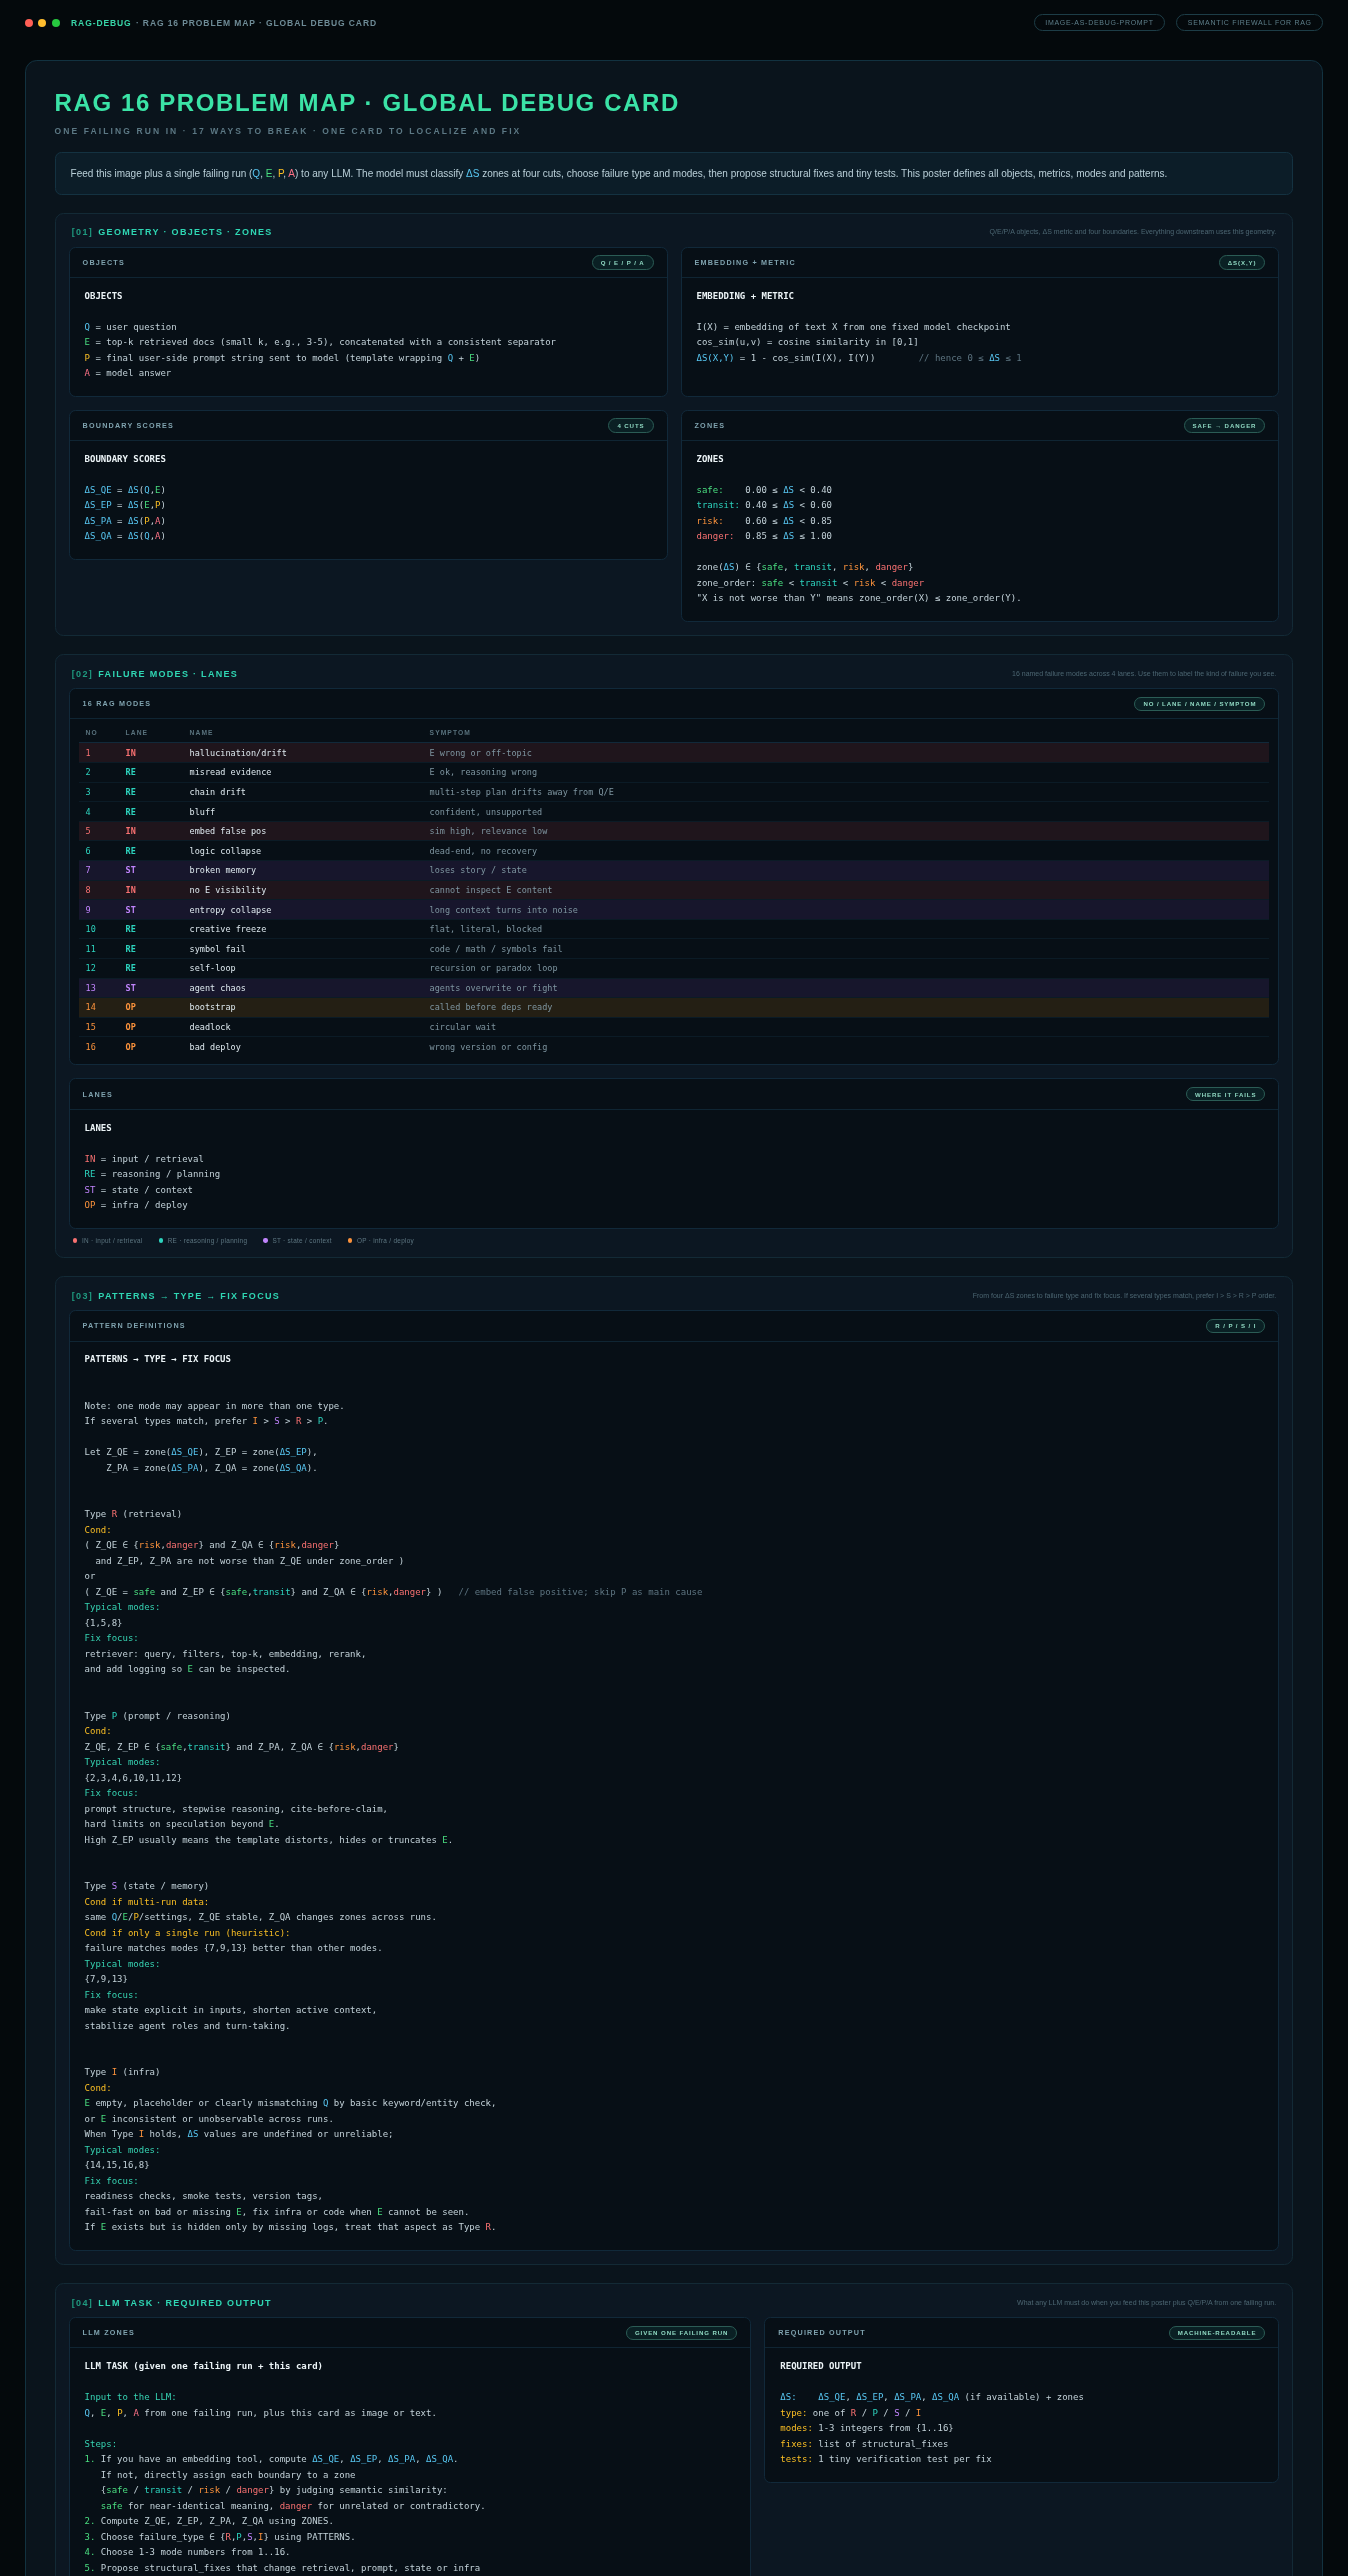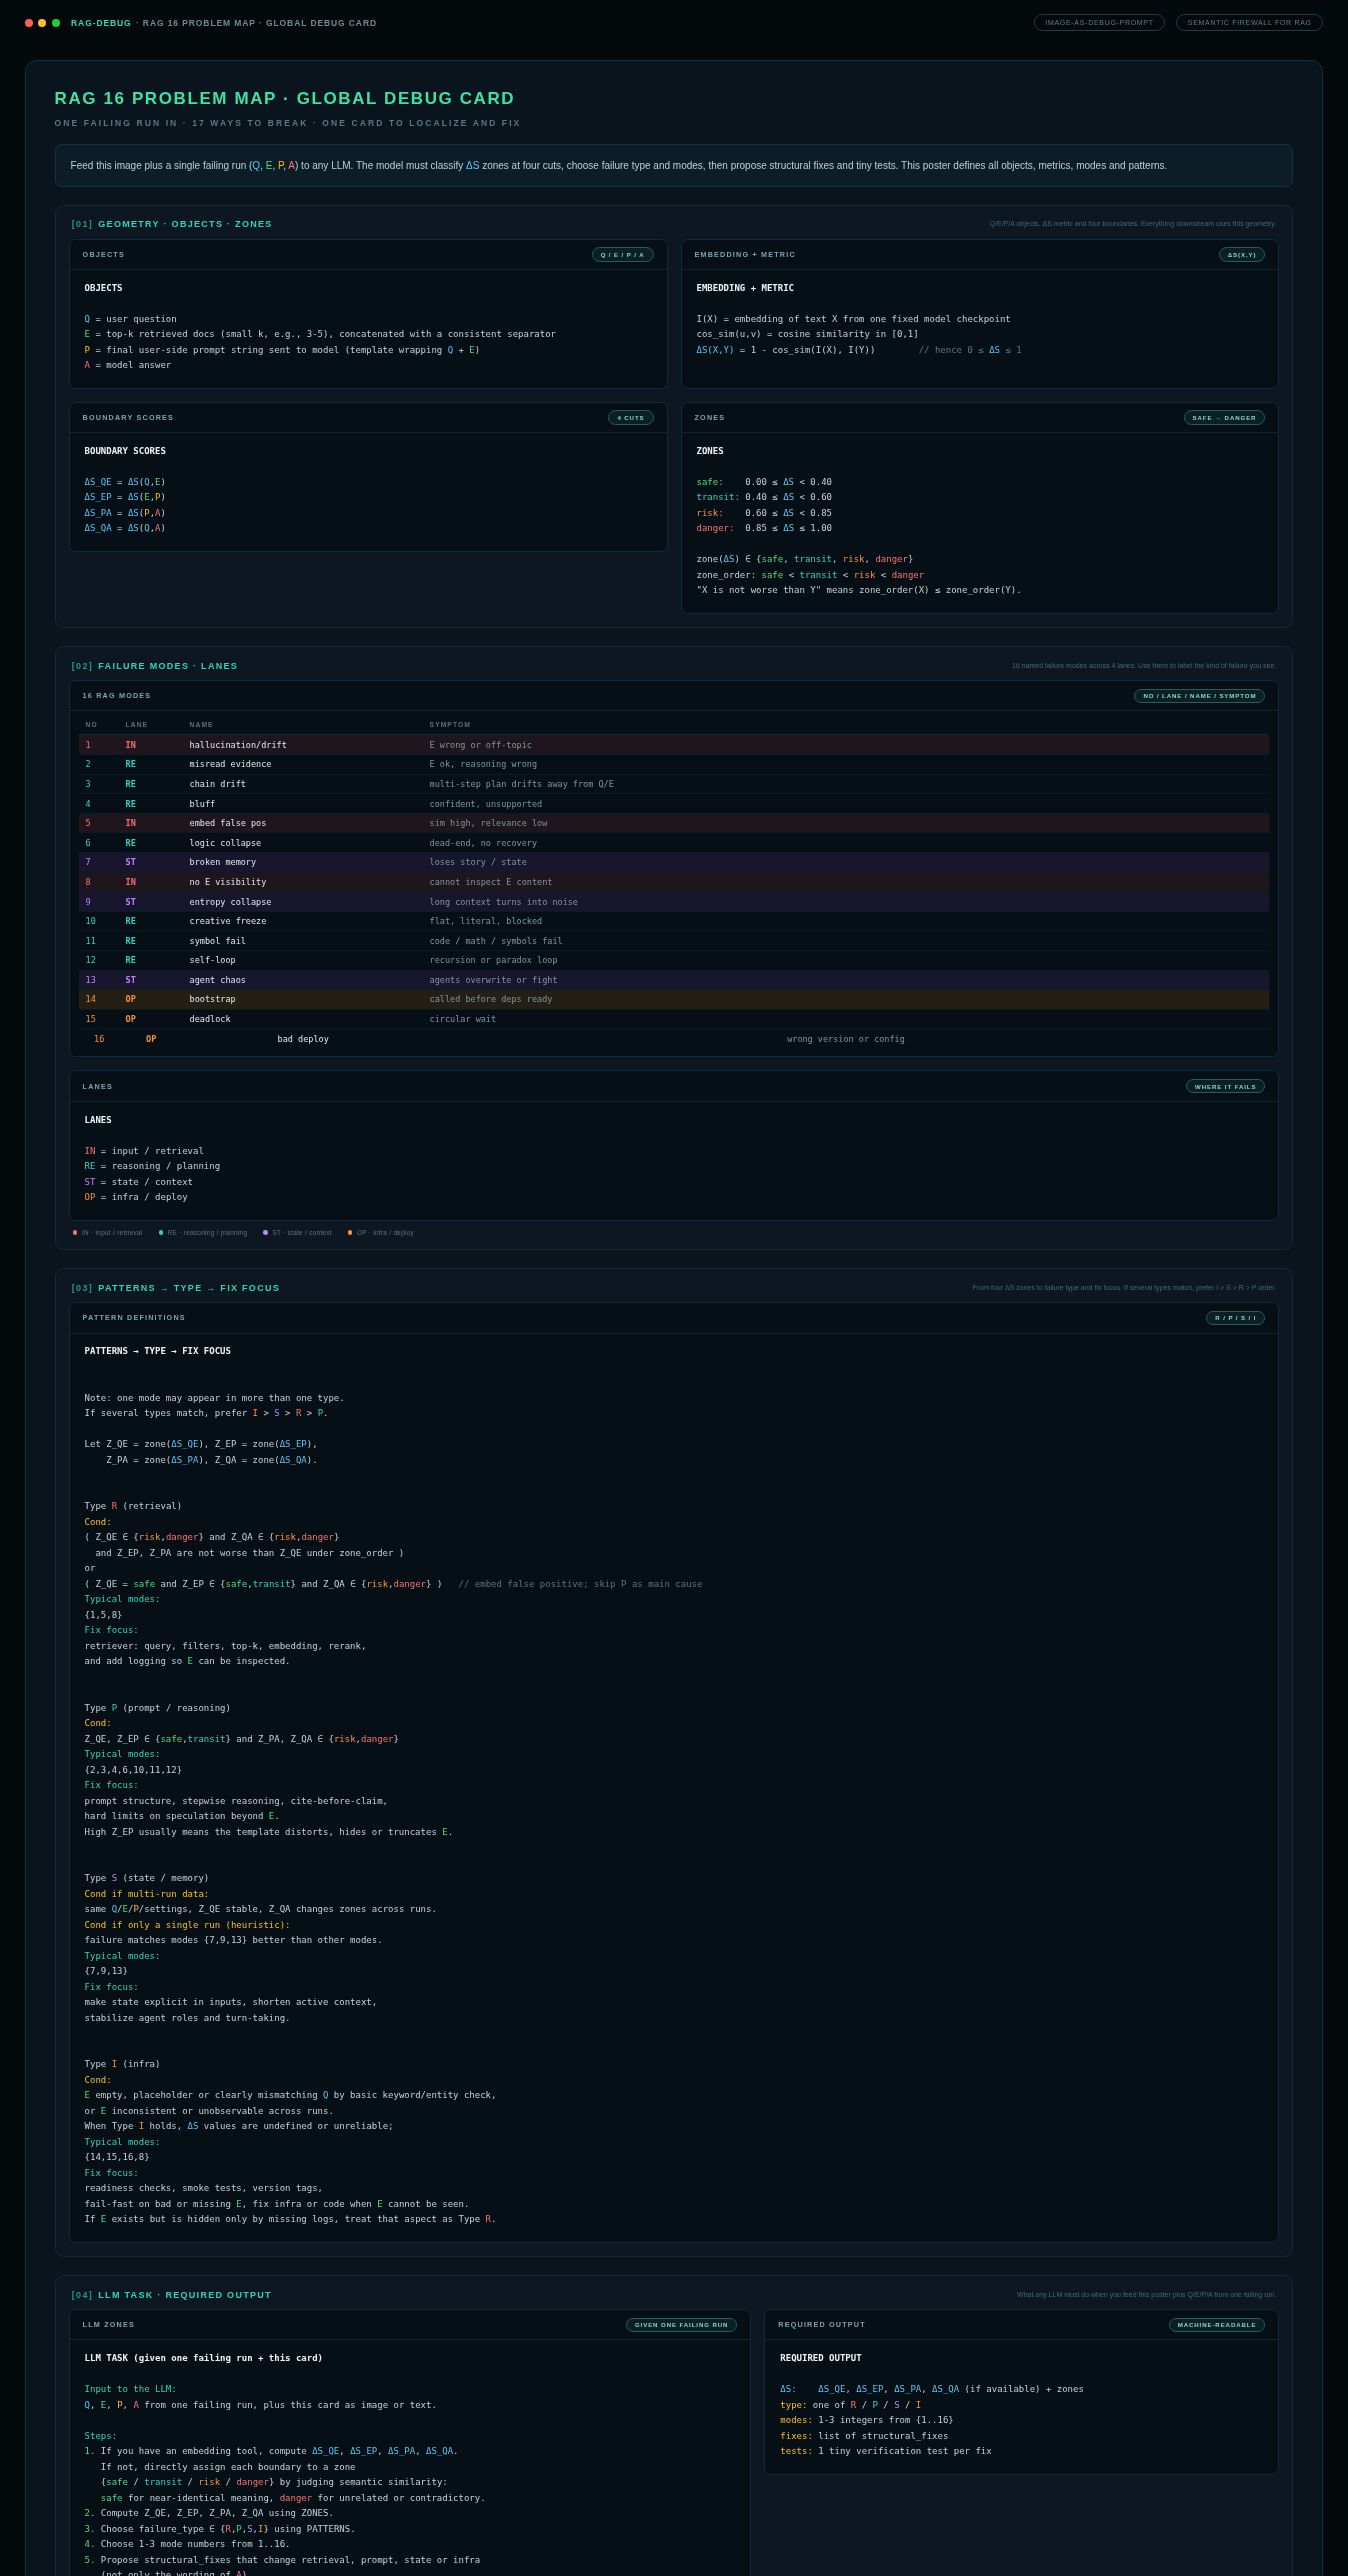--- a/index.html
+++ b/index.html
@@ -27,21 +27,21 @@
   }
 
   
   .card {
     margin: 15px 24.6px 0;
     background: #0a141c;
     border: 0.5px solid #123240;
     border-radius: 11.8px;
     padding: 28px 29px 31px;
   }
-  .h1 { color: #3be3a6; font-size: 17px; letter-spacing: 1.6px; font-weight: bold; }
+  .h1 { color: #3be3a6; font-size: 24px; letter-spacing: 1.6px; font-weight: bold; }
   .h1-sub { color: #5c7884; font-size: 8.5px; letter-spacing: 2.1px; margin: 8.5px 0 16px; font-weight: bold; }
   .intro {
     background: #0c1d28; border: 0.5px solid #143241; border-radius: 6.4px;
     padding: 13px 15px; font-size: 10px; color: #b9cfd8; line-height: 1.5;
   }
   .intro span { font-weight: normal; }
 
   
   .section {
     margin-top: 18px; background: #0c1722; border: 0.5px solid #132a36;
@@ -93,21 +93,21 @@
 
   
   .tbl-wrap { padding: 2.1px 9.6px 8.5px; }
   table.tbl { width: 100%; border-collapse: collapse; font-family: "DejaVu Sans Mono", monospace; }
   table.tbl th {
     color: #59727d; font-size: 6.7px; letter-spacing: 1.1px; text-align: left;
     padding: 7.5px 6.4px 6.4px; border-bottom: 0.5px solid #11293a; font-weight: bold;
     font-family: "Liberation Sans", sans-serif;
   }
   table.tbl td { padding: 4.3px 6.4px; border-bottom: 0.5px solid #0b1b26; font-size: 8.5px; }
-  table.tbl tr:last-child td { border-bottom: none; text-align: center; }
+  table.tbl tr:last-child td { border-bottom: none; }
   .td-no { width: 40px; }
   .td-lane { width: 64px; font-weight: bold; }
   .td-name { width: 240px; color: #dde8ee; }
   .td-sym { color: #7e95a0; }
   .lane-IN { color: #f87171; }
   .lane-RE { color: #2dd4bf; }
   .lane-ST { color: #c084fc; }
   .lane-OP { color: #fb923c; }
   .row-rd { background: rgba(244, 80, 90, 0.10); }
   .row-pu { background: rgba(168, 85, 247, 0.10); }

